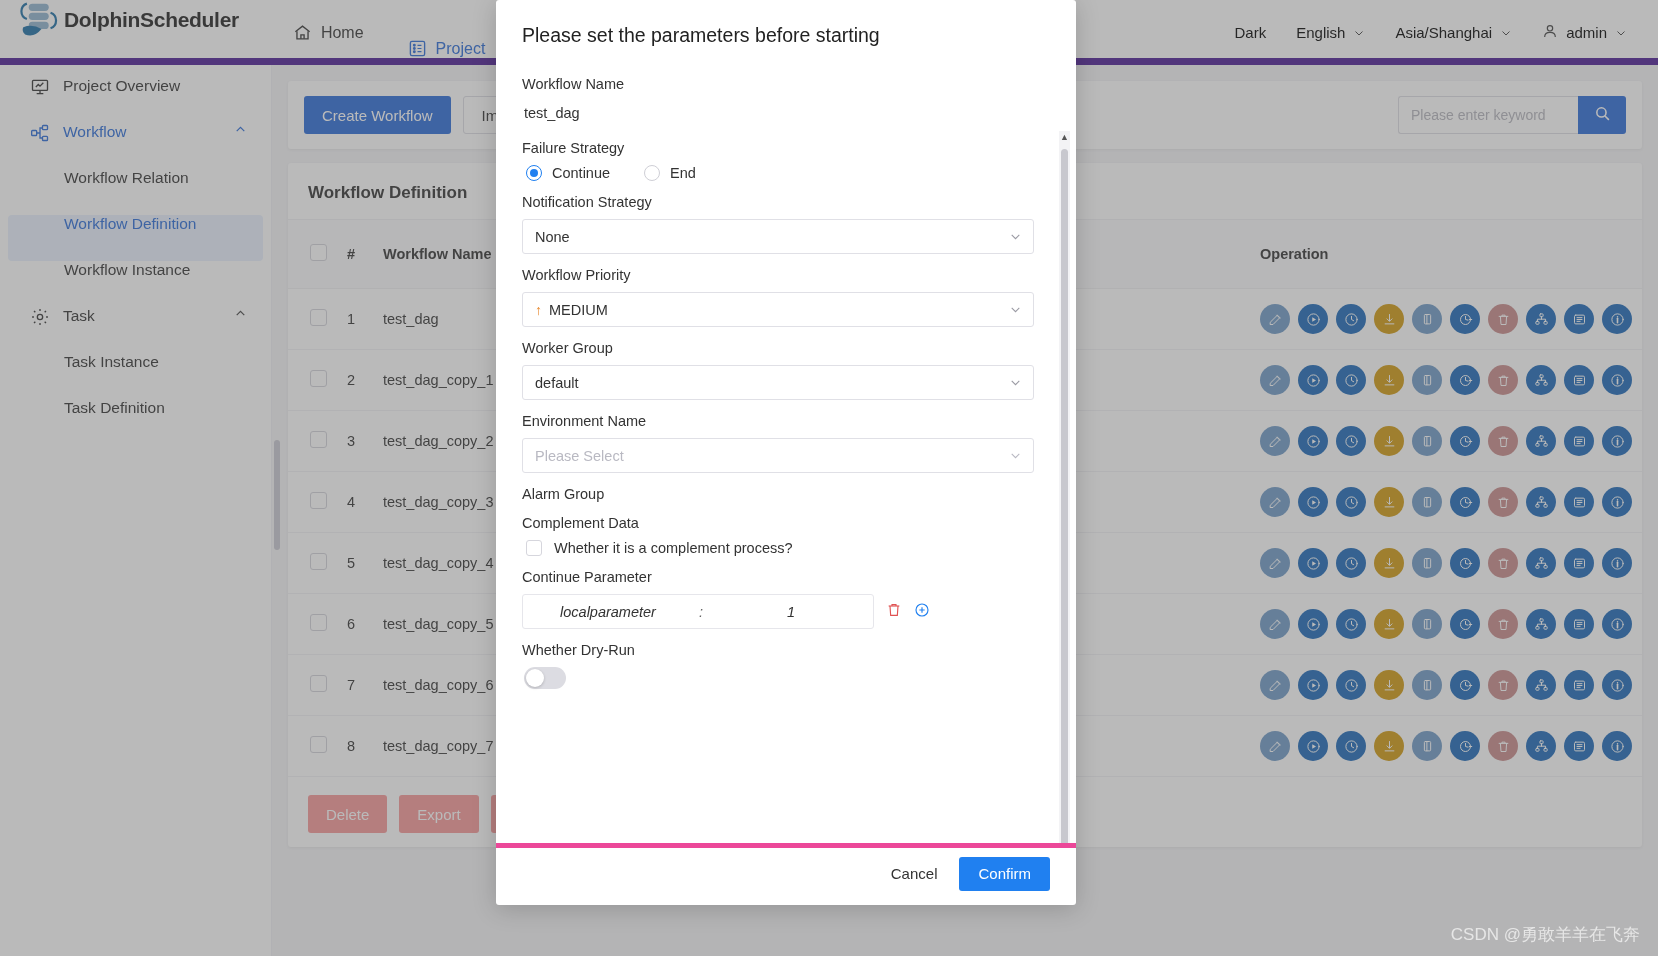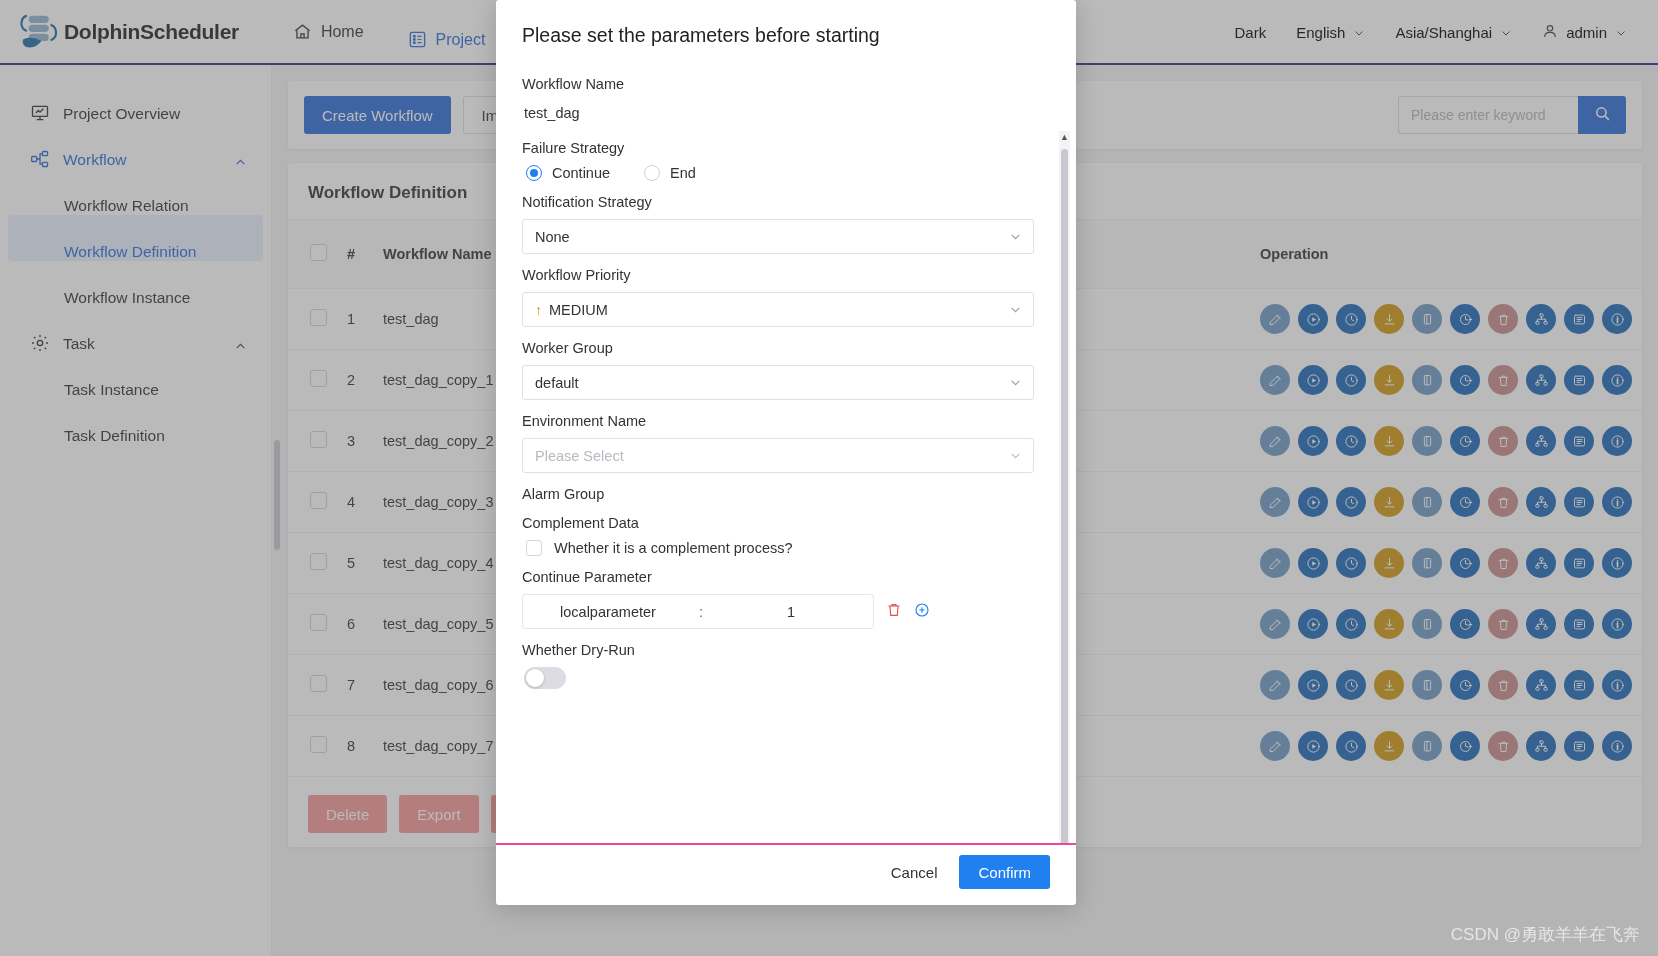--- a/index.html
+++ b/index.html
@@ -27,22 +27,22 @@
     position: absolute; inset: 0;
     background: rgba(90,90,90,0.42);
     z-index: 40;
   }
 
   
   .topnav {
     position: absolute; top: 0; left: 0;
     width: 1658px; height: 65px;
     background: #ffffff;
-    border-bottom: 2px solid #4c1d95;
-    display: flex; align-items: center;
+    border-bottom: 7px solid #4c1d95;
+    display: flex; align-items: flex-start;
   }
   .brand {
     display: flex; align-items: center;
     margin-left: 14px; margin-right: 32px;
     gap: 6px;
   }
   .brand-logo { width: 44px; height: 40px; display:block; }
   .brand-name {
     font-size: 21px; font-weight: bold; color: #222;
     letter-spacing: -0.3px;
@@ -68,21 +68,21 @@
 
   
   .sidebar {
     position: absolute; top: 65px; left: 0;
     width: 272px; height: 891px;
     background: #ffffff;
     border-right: 1px solid #efeff5;
     padding-top: 12px;
   }
   .side-row {
-    display: flex; align-items: flex-end;
+    display: flex; align-items: flex-start;
     height: 46px; margin: 0 8px;
     padding-left: 22px; padding-right: 14px;
     border-radius: 4px;
     font-size: 15.5px; color: #333;
     cursor: pointer;
     position: relative;
   }
   .side-row .s-ic { width: 20px; height: 20px; margin-right: 13px; flex: none; }
   .side-row.sub { padding-left: 56px; }
   .side-row.accent { color: #2a6bd8; }
@@ -244,21 +244,21 @@
   .ckbox {
     width: 16px; height: 16px; border: 1px solid #d6d6dd;
     border-radius: 3px; background: #fff; flex: none;
   }
 
   .param-row { display: flex; align-items: center; gap: 12px; margin-top: 8px; }
   .param-box {
     width: 352px; height: 35px;
     border: 1px solid #e6e6eb; border-radius: 3px;
     display: flex; align-items: center;
-    font-size: 14.5px; color: #333;
+    font-size: 14.5px; color: #333; font-style: italic;
   }
   .pb-key { width: 170px; text-align: center; }
   .pb-colon { width: 16px; text-align: center; color: #666; }
   .pb-val { flex: 1; text-align: center; }
   .ic-del { color: #e05252; cursor: pointer; }
   .ic-add { color: #2080f0; cursor: pointer; }
 
   .toggle {
     width: 42px; height: 22px; border-radius: 11px;
     background: #dcdce2; position: relative; cursor: pointer;
@@ -280,21 +280,21 @@
   .ms-arrow { font-size: 9px; color: #555; line-height: 1; padding: 2px 0;}
   .ms-thumb {
     position: absolute; left: 2px; top: 18px;
     width: 7px; height: 712px; background: #c8c8ce; border-radius: 4px;
   }
 
   .modal-footer {
     flex: none; height: 62px;
     display: flex; align-items: center; justify-content: flex-end;
     gap: 16px; padding: 0 26px 6px 0;
-    border-top: 2px solid #ec4899;
+    border-top: 5px solid #ec4899;
   }
   .lbtn {
     background: transparent; border: none;
     font-size: 15px; color: #333; cursor: pointer;
     font-family: "Liberation Sans", sans-serif;
   }
   .cbtn {
     background: #2080f0; border: none; color: #fff;
     font-size: 15px; border-radius: 3px;
     height: 34px; padding: 0 19px; cursor: pointer;

